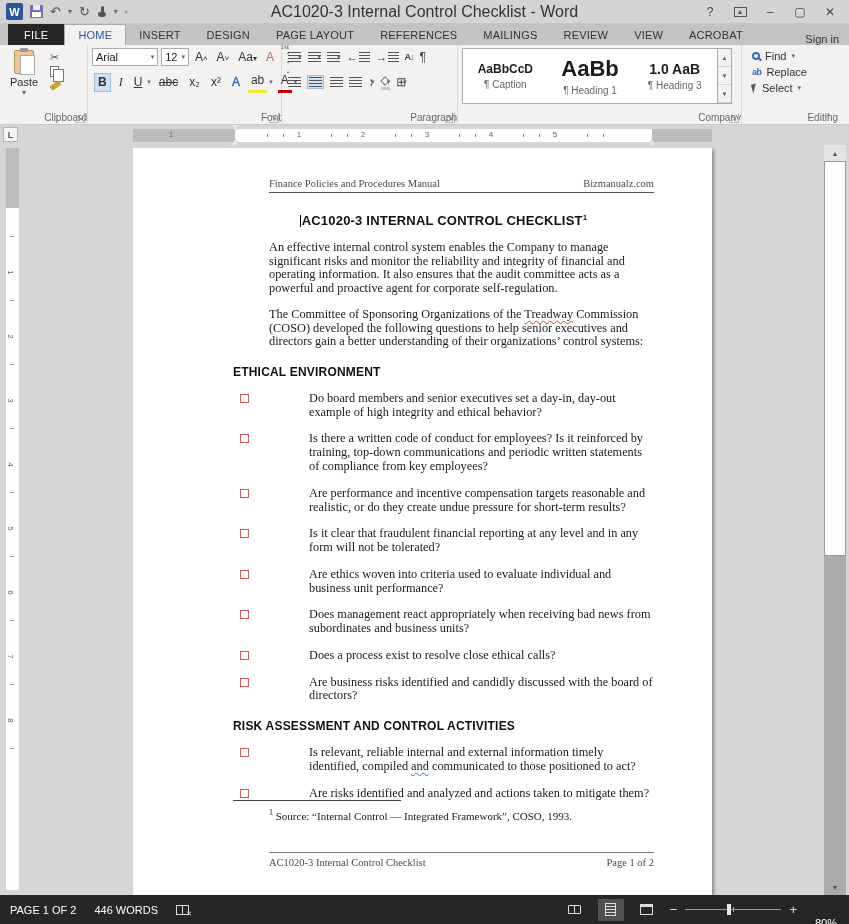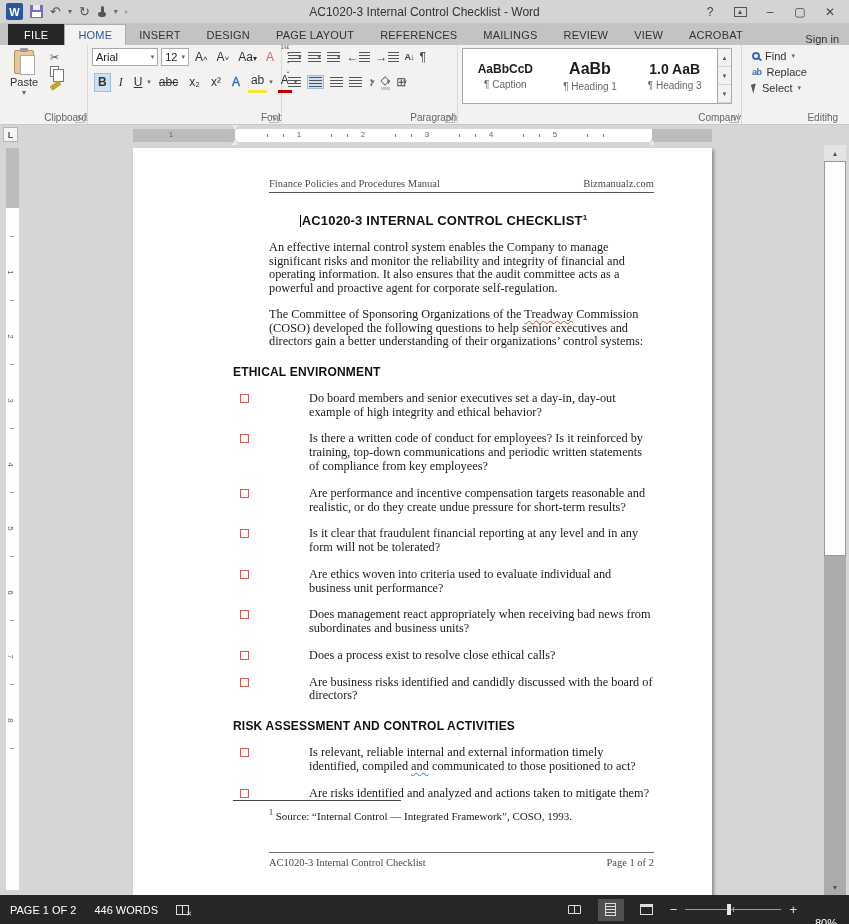--- a/index.html
+++ b/index.html
@@ -13,21 +13,21 @@
   .word-logo { width:17px; height:17px; background:#2b579a; color:#fff; font-weight:bold; font-size:11px;
                display:flex; align-items:center; justify-content:center; border-radius:2px; }
   .floppy { width:13px; height:13px; background:#7c6bb0; position:relative; }
   .floppy::before { content:''; position:absolute; top:0; left:3px; width:7px; height:5px; background:#e8e8ff; }
   .floppy::after { content:''; position:absolute; bottom:1px; left:2px; width:9px; height:5px; background:#fff; }
   .qat-glyph { font-size:13px; color:#555; line-height:1; }
   .qat-caret { font-size:8px; color:#666; }
   .touch-icon { width:10px; height:12px; position:relative; }
   .touch-icon::before { content:''; position:absolute; left:4px; top:0; width:3px; height:9px; background:#555; border-radius:2px; }
   .touch-icon::after { content:''; position:absolute; left:1px; top:6px; width:8px; height:5px; background:#555; border-radius:2px 2px 3px 3px; }
-  .tb-title { position:absolute; left:0; right:0; text-align:center; font-size:12px; color:#333; pointer-events:none; }
+  .tb-title { position:absolute; left:0; right:0; text-align:center; font-size:16px; color:#333; pointer-events:none; }
   .tb-controls { margin-left:auto; display:flex; align-items:center; gap:4px; padding-right:6px; z-index:2; }
   .tb-btn { width:26px; height:20px; display:flex; align-items:center; justify-content:center;
             font-size:12px; color:#444; }
   .ribbon-disp { width:13px; height:10px; border:1px solid #555; display:flex; align-items:center; justify-content:center;
                  font-size:7px; color:#555; }
 
   
   .tabrow { position:absolute; top:24px; left:0; width:849px; height:21px; background:#c3c3c3;
             display:flex; align-items:flex-end; }
   .tab-file { background:#262626; color:#fff; font-size:11px; padding:4px 16px 4px 16px; height:21px;
@@ -85,21 +85,21 @@
   .pbtn { display:flex; align-items:center; }
   .pbtn.active { background:#cfe0f2; border:1px solid #9ebfe0; padding:1px; }
   .sorticon { font-size:9px; color:#444; font-weight:bold; letter-spacing:-1px; }
 
   .g-styles { width:284px; }
   .stylegal { background:#fff; border:1px solid #ababab; height:56px; display:flex; width:256px; float:left; }
   .style-item { flex:1; display:flex; flex-direction:column; align-items:center; justify-content:center; gap:3px; padding:2px 3px; }
   .style-prev { font-size:13px; color:#1d1d1d; white-space:nowrap; }
   .style-prev.caption { font-size:12px; font-weight:bold; }
   .style-prev.emph { font-family:"Liberation Serif",serif; font-style:italic; }
-  .style-prev.h1 { font-size:16px; font-weight:bold; }
+  .style-prev.h1 { font-size:22px; font-weight:bold; }
   .style-prev.h3 { font-size:14px; font-weight:bold; }
   .style-name { font-size:10px; color:#666; white-space:nowrap; }
   .style-scroll { float:left; width:14px; height:56px; border:1px solid #ababab; border-left:none; display:flex;
                   flex-direction:column; }
   .style-scroll span { flex:1; display:flex; align-items:center; justify-content:center; font-size:6px; color:#555;
                        border-bottom:1px solid #d5d5d5; }
 
   .g-editing { width:96px; border-right:none; }
   .edit-col { display:flex; flex-direction:column; gap:4px; padding:2px 0 0 6px; }
   .edit-item { display:flex; align-items:center; gap:5px; font-size:11px; color:#333; }

